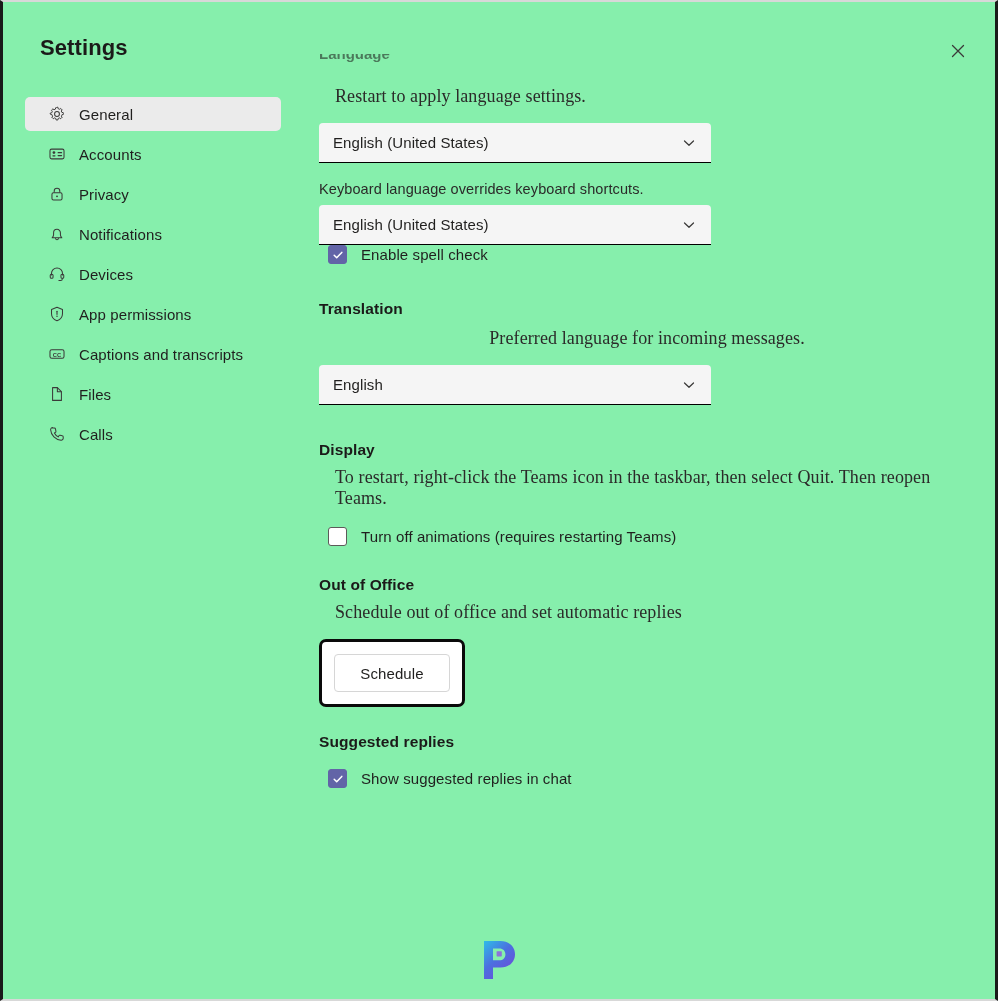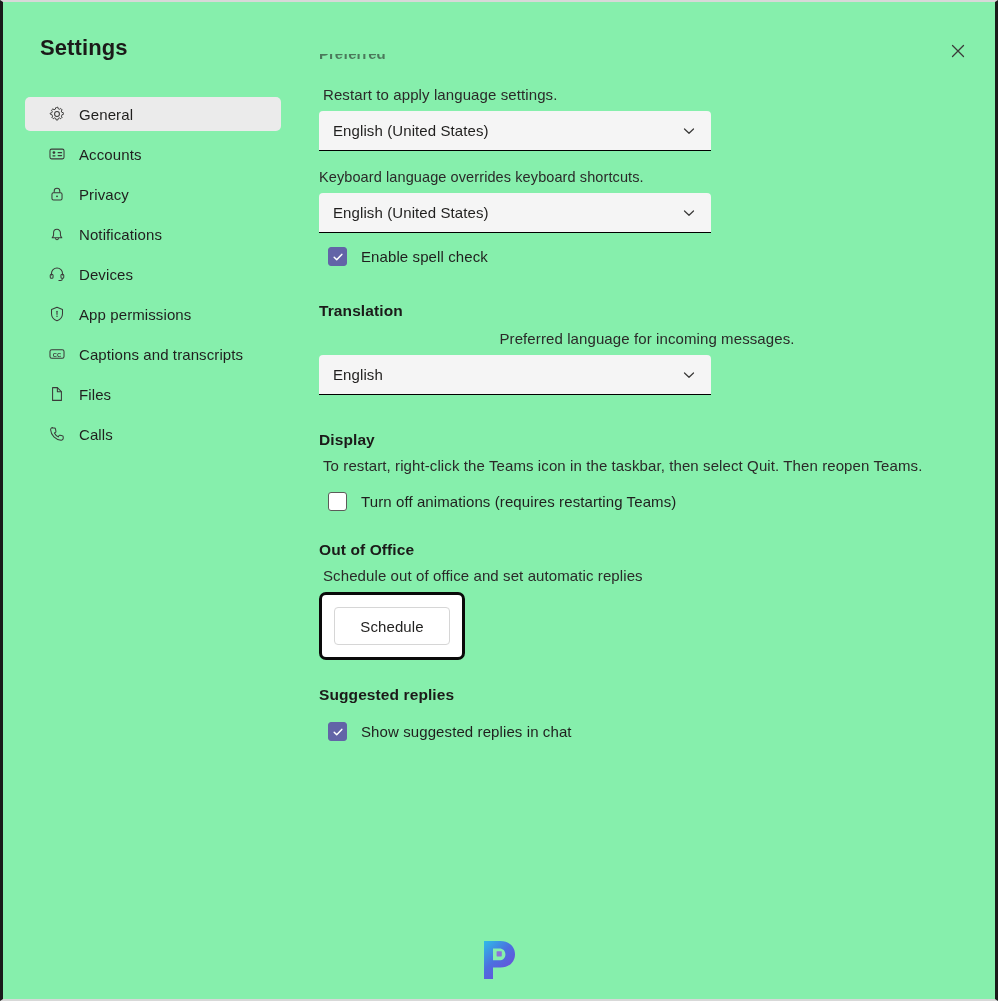--- a/index.html
+++ b/index.html
@@ -114,24 +114,25 @@
     height: 16px;
     overflow: hidden;
     font-size: 15px;
     font-weight: bold;
     color: #1b1a19;
     opacity: 0.55;
   }
   .clipped-heading span { display: block; margin-top: -9px; }
 
   .hint {
-    font-size: 15px;
+    font-size: 18px;
     color: #2b2a29;
     letter-spacing: 0.1px;
-    margin: 4px;
+    margin: 16px;
+    font-family: Liberation Serif, serif;
   }
   .field-label {
     font-size: 14.5px;
     color: #2b2a29;
     letter-spacing: 0.1px;
   }
   .section-head {
     font-size: 15.5px;
     font-weight: bold;
     color: #1b1a19;
@@ -228,21 +229,21 @@
     position: absolute;
     left: 0; right: 0;
     bottom: 16px;
     display: flex;
     justify-content: center;
     align-items: center;
   }
   .footer-logo svg { display: block; }
   .mt8  { margin-top: 8px; }
   .mt10 { margin-top: 10px; text-align: center; }
-  .mt14 { margin-top: 14px; text-align: right; }
+  .mt14 { margin-top: 0; text-align: right; }
   .mt18 { margin-top: 18px; }
   .mt22 { margin-top: 22px; }
   .mt26 { margin-top: 26px; }
   .mt30 { margin-top: 30px; }
   .mt36 { margin-top: 36px; }
 </style>
 </head>
 <body>
 
 <div class="window">
@@ -353,21 +354,21 @@
           <path d="M5.1 2.9c-1.3 0-2.3 1.1-2.2 2.4.5 6.2 5.4 11.1 11.6 11.6 1.3.1 2.4-.9 2.4-2.2v-1.5c0-.6-.4-1.1-1-1.2l-2.6-.5c-.5-.1-1 .1-1.2.5l-.7 1.2a9.6 9.6 0 0 1-4.3-4.3l1.2-.7c.4-.2.6-.7.5-1.2l-.5-2.6c-.1-.6-.6-1-1.2-1H5.1z" stroke="#3b3a39" stroke-width="1.15" stroke-linejoin="round"></path>
         </svg>
       </span>
       <span class="nav-label">Calls</span>
     </div>
   </nav>
 
   <main class="content">
 
     <div class="clipped-heading">
-      <span>Preferred</span>
+      <span>Language</span>
     </div>
 
     <p class="hint mt22">Restart to apply language settings.</p>
 
 
     <button class="dropdown mt8">
       <span class="dropdown-value">English (United States)</span>
       <span class="chev">
         <svg width="16" height="16" viewBox="0 0 16 16" fill="none">
             <path d="M3.5 6 8 10.3 12.5 6" stroke="#3b3a39" stroke-width="1.25" stroke-linecap="round" stroke-linejoin="round"></path>

